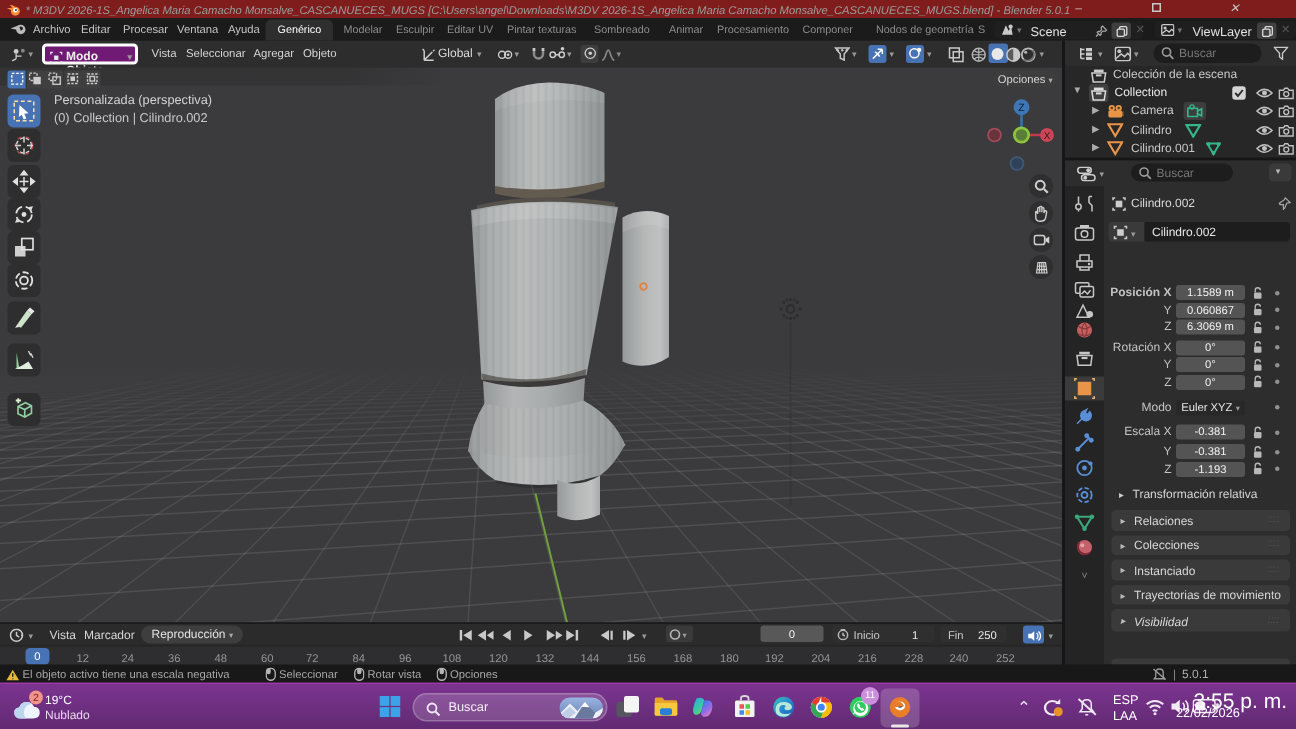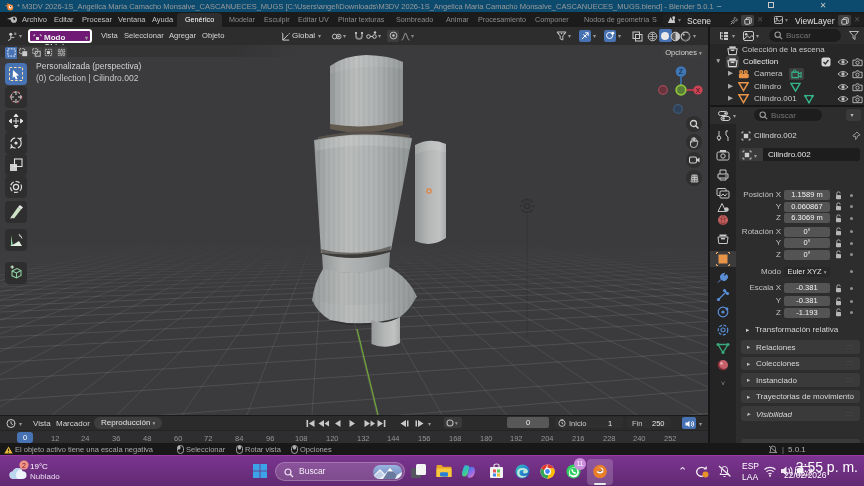--- a/index.html
+++ b/index.html
@@ -1,20 +1,20 @@
 <!DOCTYPE html>
 <html><head><meta charset="utf-8">
 <style>
 *{margin:0;padding:0;box-sizing:border-box;}
 html,body{width:864px;height:486px;overflow:hidden;background:#101010;}
 body{font-family:"Liberation Sans",sans-serif;-webkit-font-smoothing:antialiased;}
 #root{position:absolute;left:0;top:0;width:864px;height:486px;}
 .abs{position:absolute;}
 
-#titlebar{position:absolute;left:0;top:0;width:864px;height:12px;background:#0c4a6e;color:#9b9b9b;font-size:7.5px;}
+#titlebar{position:absolute;left:0;top:0;width:864px;height:12px;background:#7f1d1d;color:#9b9b9b;font-size:7.5px;font-style:italic;}
 #titlebar .ttl{position:absolute;left:17px;top:2px;letter-spacing:0;}
 .winbtn{position:absolute;top:0;width:10px;height:11px;color:#c8c8c8;font-size:8px;text-align:center;line-height:11px;}
 
 #menubar{position:absolute;left:0;top:12px;width:864px;height:15px;background:#1b1b1b;color:#c5c5c5;font-size:7.5px;}
 .mitem{position:absolute;top:3px;}
 .wtab{position:absolute;top:1px;height:14px;line-height:14px;color:#8d8d8d;font-size:7.2px;}
 .wtab.act{background:#2e2e2e;color:#fff;border-radius:4px 4px 0 0;padding:0 8px;}
 
 #vpheader{position:absolute;left:0;top:27px;width:708px;height:18px;background:#2d2d2d;color:#d5d5d5;font-size:7.6px;}
 #viewport{position:absolute;left:0;top:45px;width:708px;height:370px;background:#3b3b3d;overflow:hidden;}
@@ -806,21 +806,21 @@
         </svg>
 
       <div class="abs" style="left:29px;top:41px;width:24px;height:13px;background:#3a3a3a;border-radius:3px 0 0 3px;"></div>
       <svg class="abs" style="left:32px;top:43px" width="10" height="10" viewBox="0 0 10 10">
           <rect x="2.8" y="2.8" width="4.4" height="4.4" fill="#ccc"></rect>
           <path d="M1 2.5 L1 1 L2.5 1 M7.5 1 L9 1 L9 2.5 M9 7.5 L9 9 L7.5 9 M2.5 9 L1 9 L1 7.5" stroke="#ccc" fill="none"></path>
         </svg>
       <span class="abs" style="left:44px;top:45px;color:#999;font-size:6px">▾</span>
       <div class="abs" style="left:53px;top:41px;width:97px;height:13px;background:#1d1d1d;border-radius:0 3px 3px 0;color:#e8e8e8;font-size:8px;line-height:13px;"><span style="margin-left:5px">Cilindro.002</span></div>
 
-      <div class="lbl" style="left:0px;top:83px;width:71px;">Posición X</div>
+      <div class="lbl" style="left:0px;top:83px;width:71px;font-weight:bold;">Posición X</div>
       <div class="field" style="left:74px;top:83px;width:46px;height:10px;line-height:10px;">1.1589 m</div>
       <div class="lbl" style="left:0px;top:94.5px;width:71px;">Y</div>
       <div class="field" style="left:74px;top:94.5px;width:46px;height:10px;line-height:10px;">0.060867</div>
       <div class="lbl" style="left:0px;top:106px;width:71px;">Z</div>
       <div class="field" style="left:74px;top:106px;width:46px;height:10px;line-height:10px;">6.3069 m</div>
       <div class="lbl" style="left:0px;top:119.5px;width:71px;">Rotación X</div>
       <div class="field" style="left:74px;top:119.5px;width:46px;height:10px;line-height:10px;">0°</div>
       <div class="lbl" style="left:0px;top:131px;width:71px;">Y</div>
       <div class="field" style="left:74px;top:131px;width:46px;height:10px;line-height:10px;">0°</div>
       <div class="lbl" style="left:0px;top:142.5px;width:71px;">Z</div>

